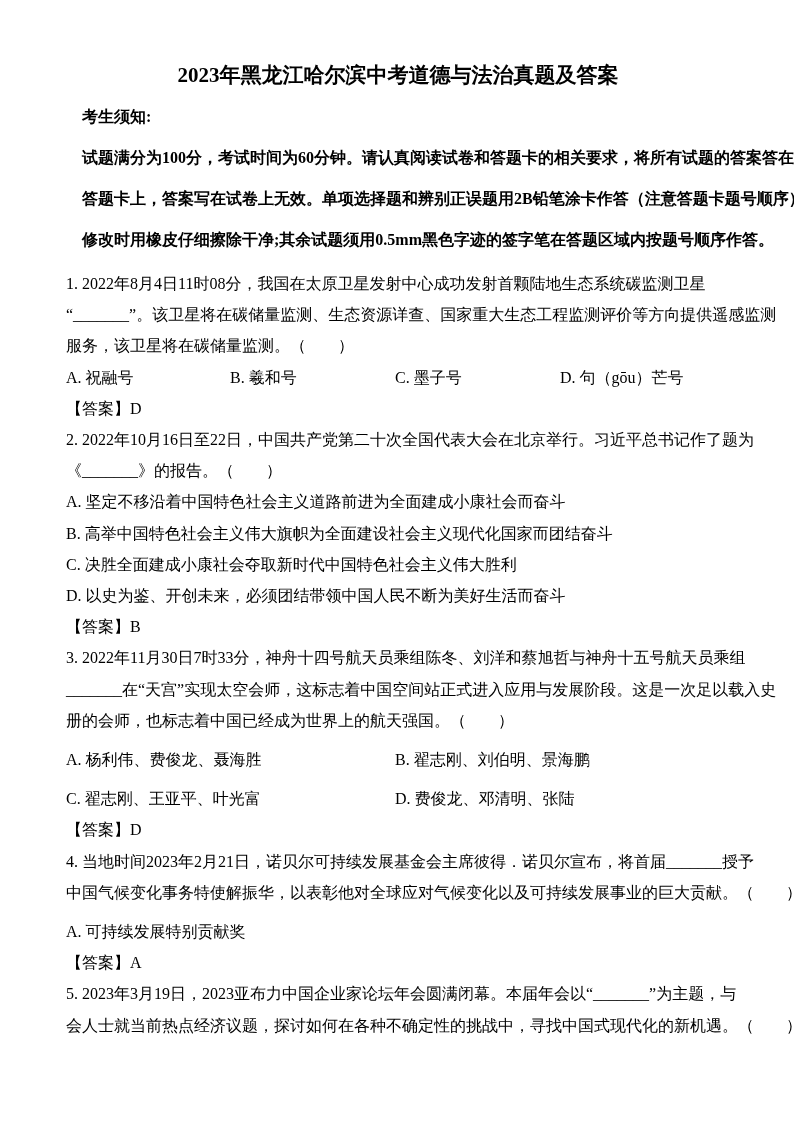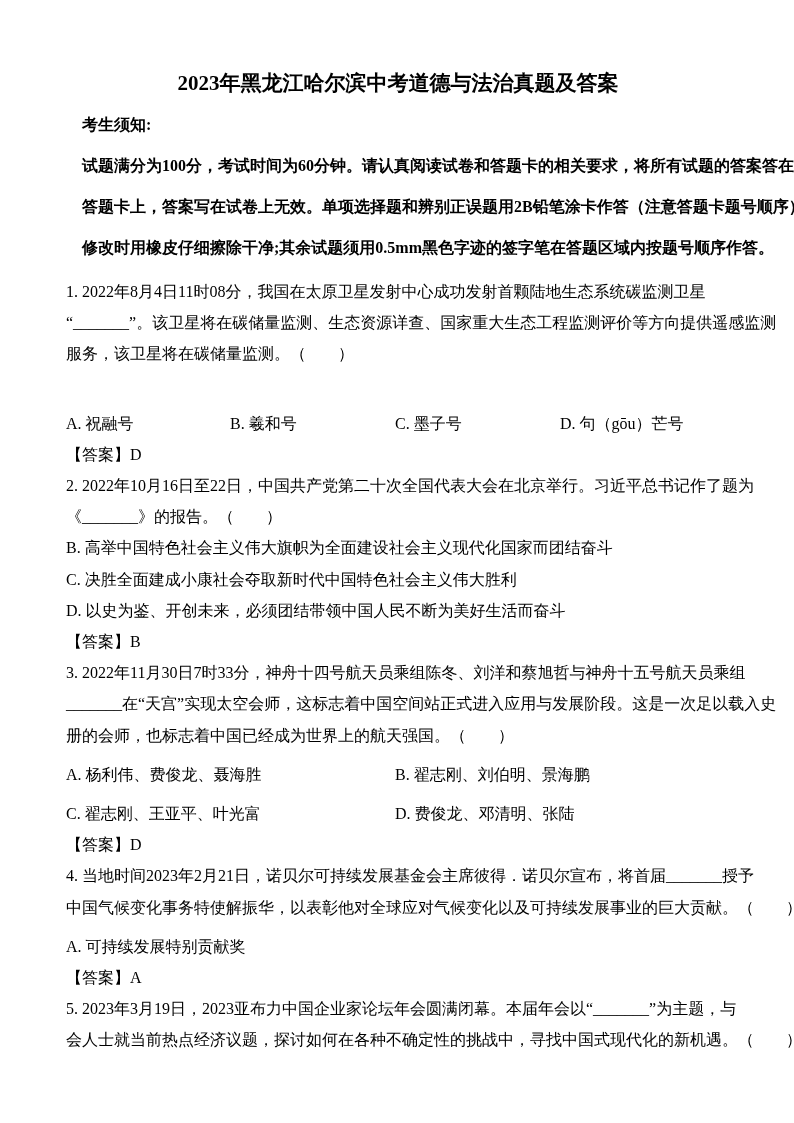--- a/index.html
+++ b/index.html
@@ -14,21 +14,21 @@
     margin: 0 auto;
     background: #ffffff;
     color: #000000;
     box-sizing: border-box;
     padding: 62px 64px 0 66px;
     font-family: "Liberation Serif", "DejaVu Serif", serif;
     font-size: 16px;
     overflow: hidden;
   }
   .doc-title {
-    margin: 8px 0 14px 0;
+    margin: 0 0 14px 0;
     text-align: center;
     font-size: 21px;
     font-weight: 700;
     line-height: 26px;
     white-space: nowrap;
   }
   .notice p,
   .section-heading {
     margin: 16px;
     line-height: 25px;
@@ -40,21 +40,20 @@
   }
   .qline {
     margin: 0;
     line-height: 31.2px;
     white-space: nowrap;
   }
   .opts-4 {
     display: grid;
     grid-template-columns: 164px 165px 165px 1fr;
     line-height: 31.2px;
-    margin-top: 38px;
   }
   .opts-2 {
     display: grid;
     grid-template-columns: 329px 1fr;
     line-height: 31.2px;
     margin-top: 8px;
   }
   .opt {
     white-space: nowrap;
   }
@@ -84,20 +83,21 @@
         <span class="opt">B. 羲和号</span>
         <span class="opt">C. 墨子号</span>
         <span class="opt">D. 句（gōu）芒号</span>
       </div>
       <p class="qline"><span>【答案】</span><span>D</span></p>
     </section>
 
     <section>
       <p class="qline">2. 2022年10月16日至22日，中国共产党第二十次全国代表大会在北京举行。习近平总书记作了题为</p>
       <p class="qline">《_______》的报告。（　　）</p>
+      <p class="qline opt">A. 坚定不移沿着中国特色社会主义道路前进为全面建成小康社会而奋斗</p>
       <p class="qline opt">B. 高举中国特色社会主义伟大旗帜为全面建设社会主义现代化国家而团结奋斗</p>
       <p class="qline opt">C. 决胜全面建成小康社会夺取新时代中国特色社会主义伟大胜利</p>
       <p class="qline opt">D. 以史为鉴、开创未来，必须团结带领中国人民不断为美好生活而奋斗</p>
       <p class="qline"><span>【答案】</span><span>B</span></p>
     </section>
 
     <section>
       <p class="qline">3. 2022年11月30日7时33分，神舟十四号航天员乘组陈冬、刘洋和蔡旭哲与神舟十五号航天员乘组</p>
       <p class="qline">_______在“天宫”实现太空会师，这标志着中国空间站正式进入应用与发展阶段。这是一次足以载入史</p>
       <p class="qline">册的会师，也标志着中国已经成为世界上的航天强国。（　　）</p>

